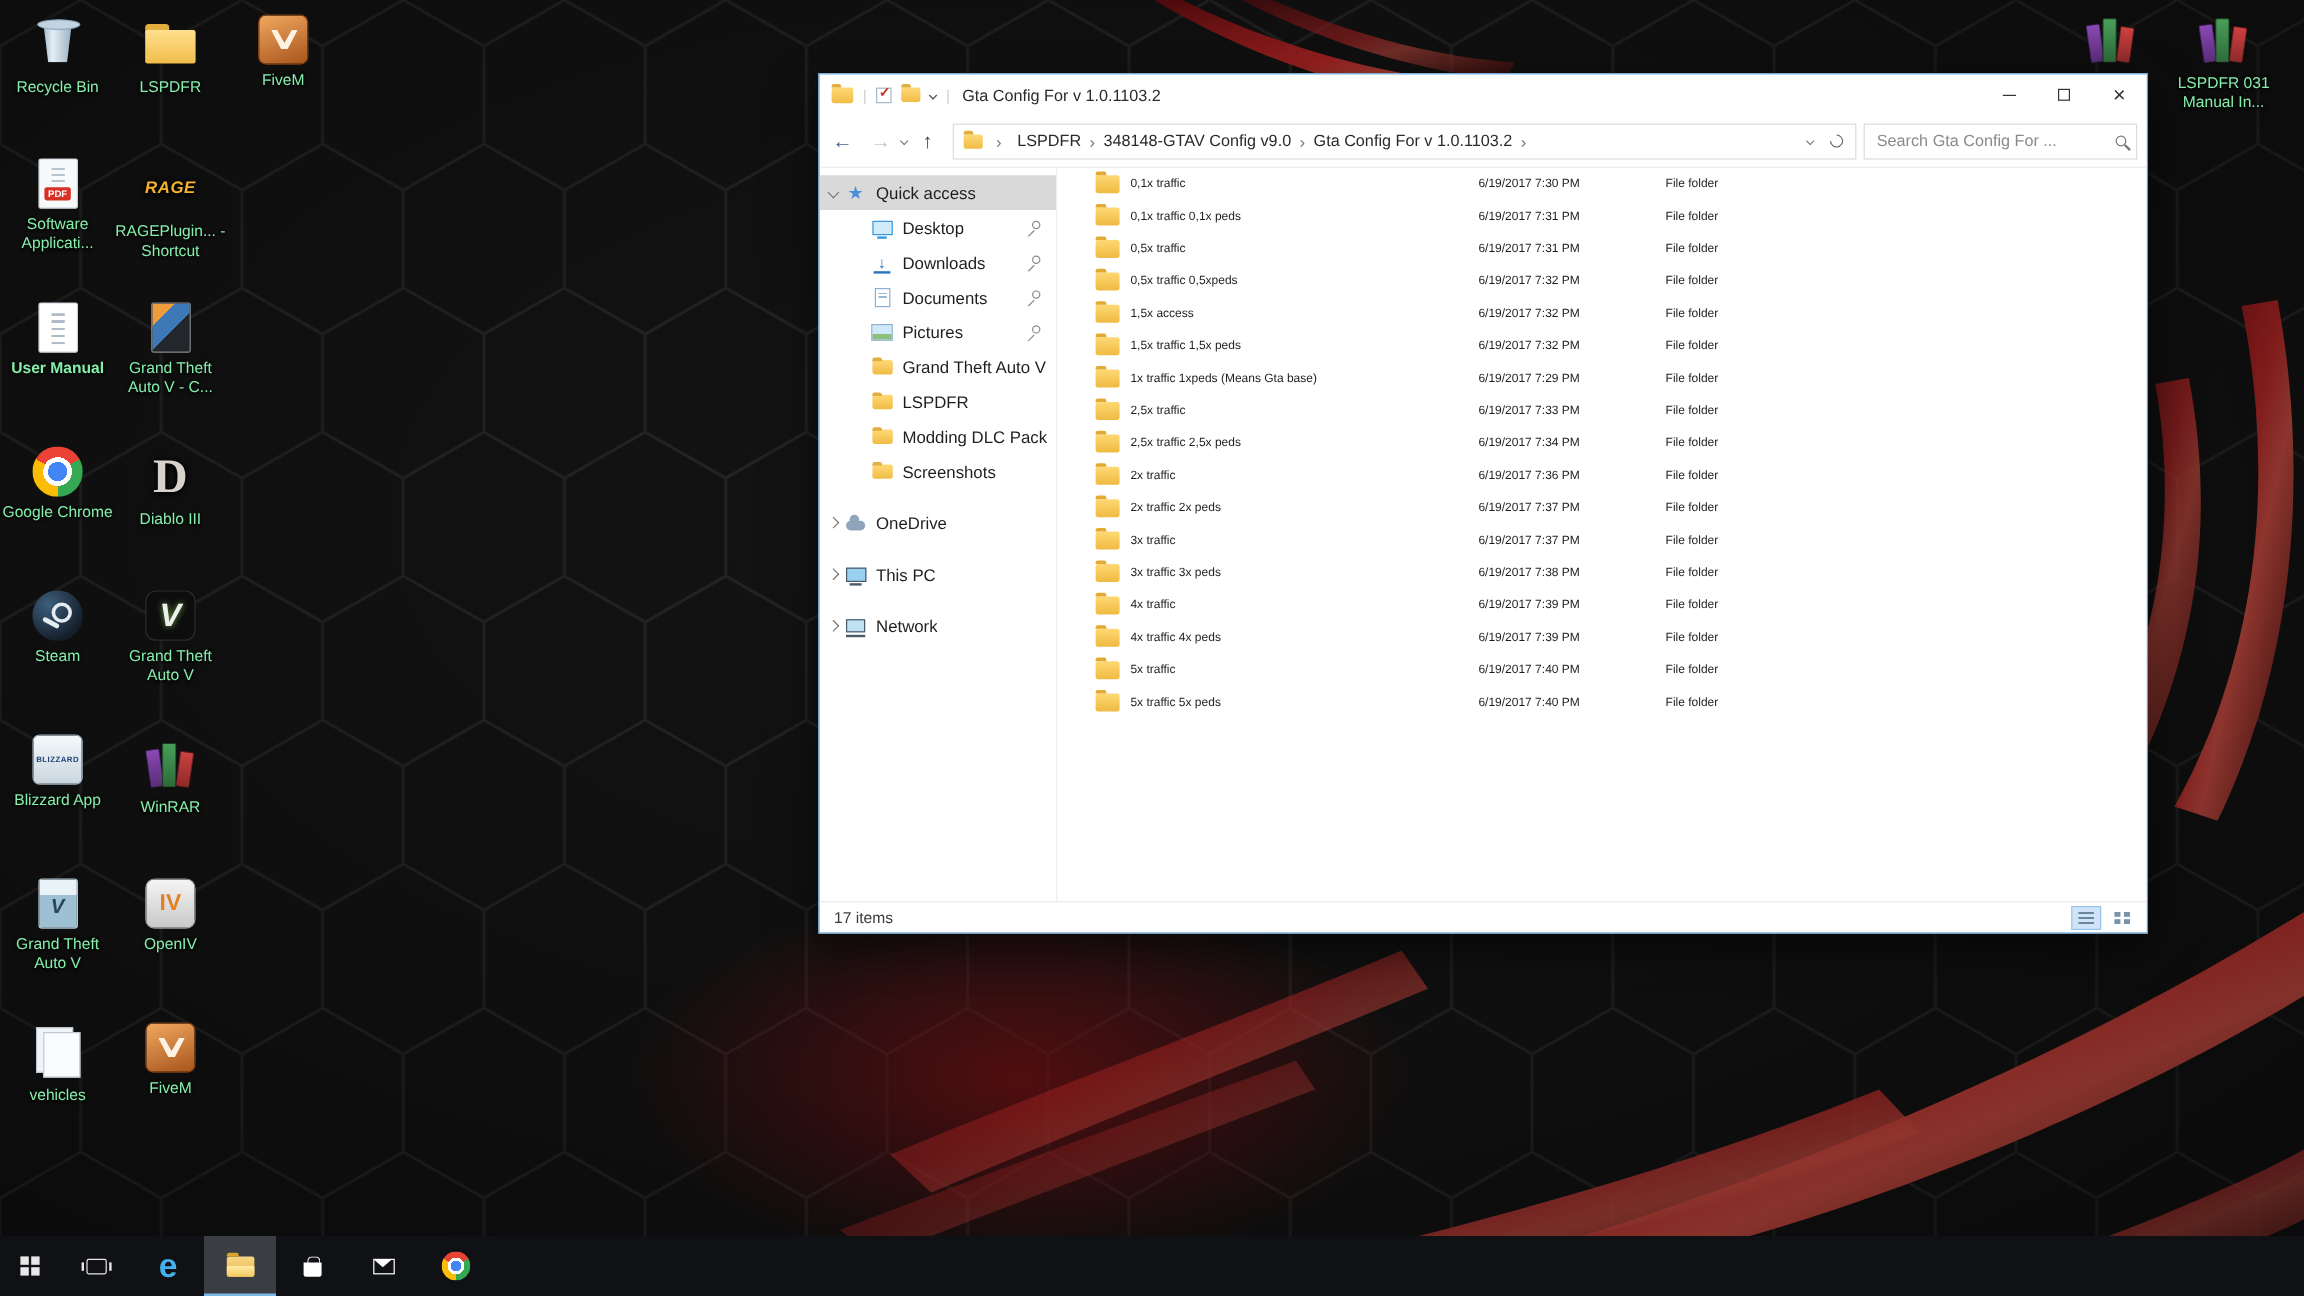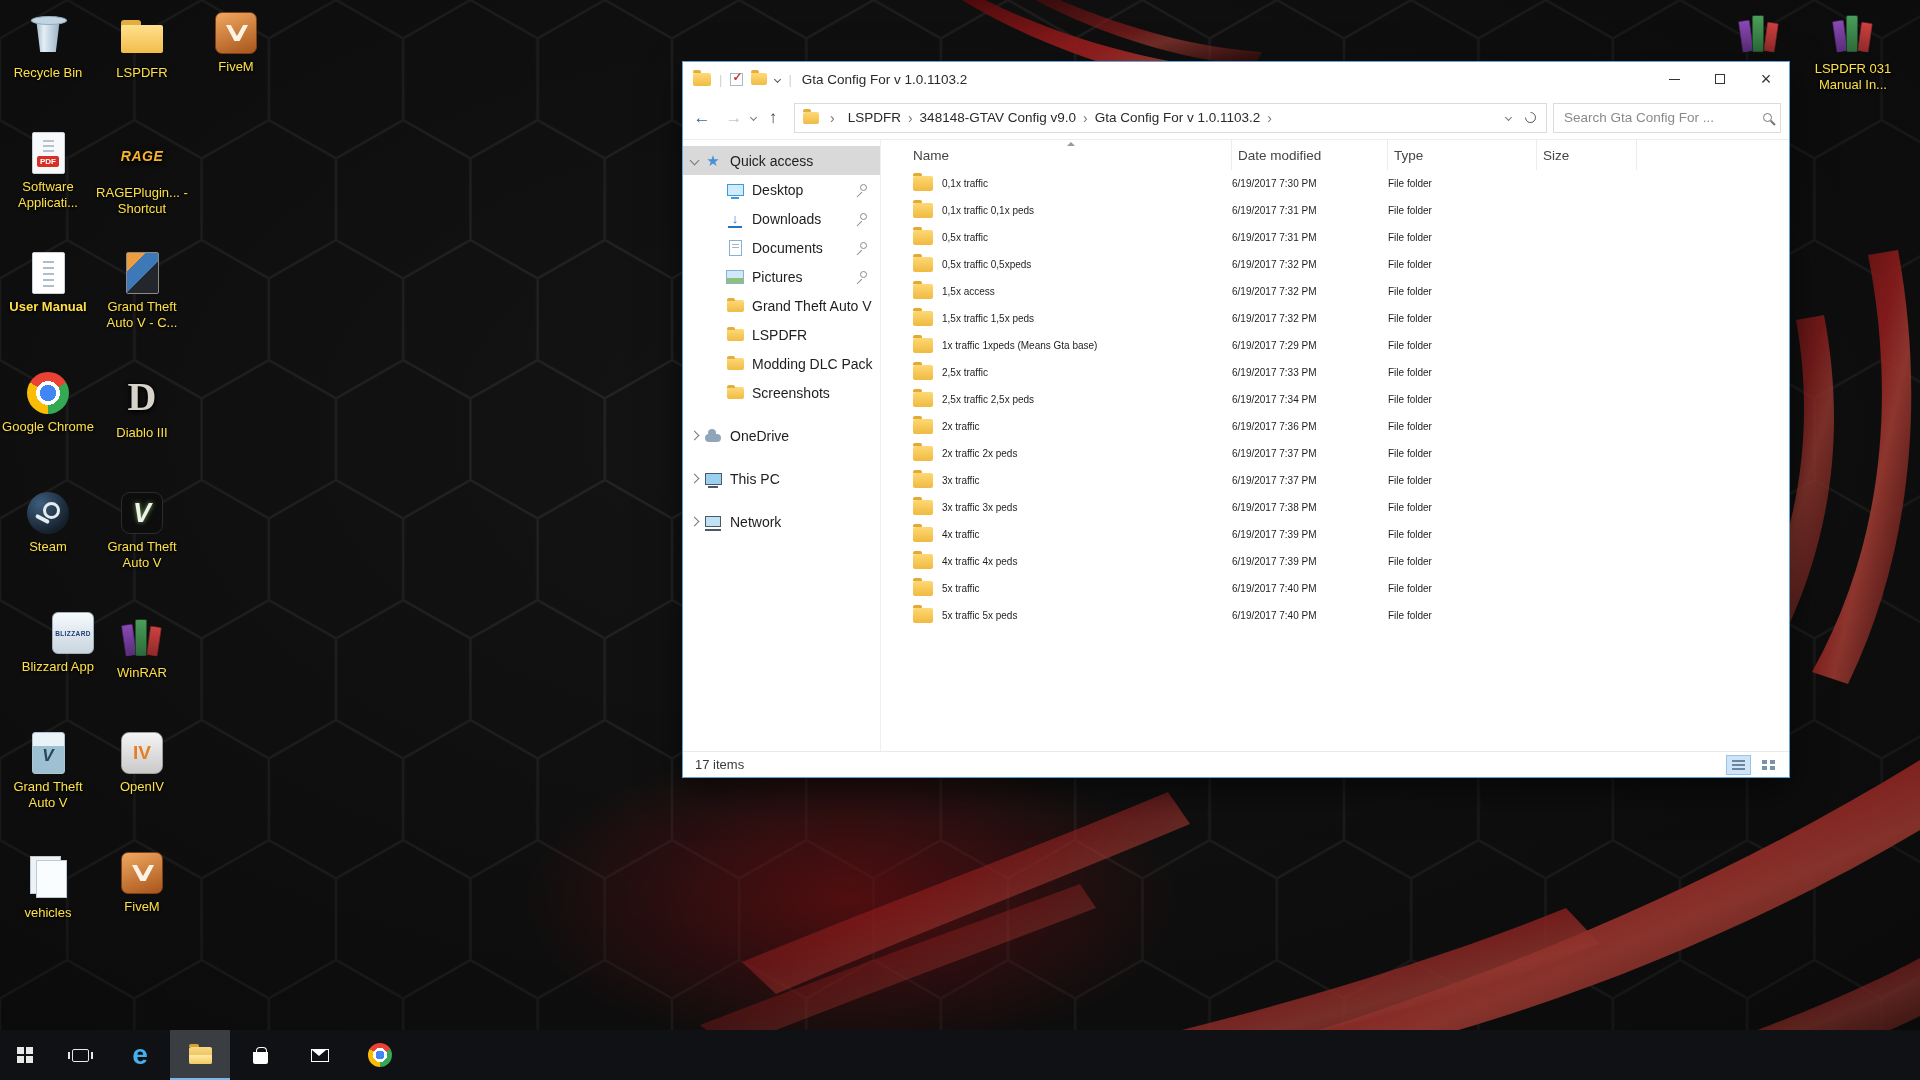--- a/index.html
+++ b/index.html
@@ -9,21 +9,21 @@
     font-family:"Liberation Sans", sans-serif;
   }
   #stage { position:relative; width:1920px; height:1080px; overflow:hidden; }
 
   
   .wallpaper { position:absolute; inset:0; z-index:0; }
 
   
   #desktop-icons { position:absolute; left:0; top:0; right:0; bottom:50px; z-index:1; }
   .desk-icon { position:absolute; width:92px; display:flex; flex-direction:column; align-items:center; gap:5px; }
-  .di-label { color:#fde047; font-size:13px; text-align:center; line-height:1.25; max-width:92px;
+  .di-label { color:#86efac; font-size:13px; text-align:center; line-height:1.25; max-width:92px;
               text-shadow:0 1px 3px rgba(0,0,0,.95), 0 0 2px rgba(0,0,0,.8); }
   .tr-0 { left:1713px; top:8px; }
   .tr-1 { left:1807px; top:8px; }
 
   .ic { position:relative; width:48px; height:48px; display:flex; align-items:center; justify-content:center; }
   .ic b { display:none; }
 
   .ic-folder::before { content:""; position:absolute; left:3px; top:8px; width:20px; height:8px; background:#e2ae3d; border-radius:3px 3px 0 0; }
   .ic-folder::after  { content:""; position:absolute; left:3px; top:13px; width:42px; height:28px; background:linear-gradient(180deg,#ffe08e,#f1bd4a); border-radius:2px; }
 
@@ -279,21 +279,21 @@
         <span class="di-label">User Manual</span>
       </div>
       <div class="desk-icon" style="left: 2px; top: 372px;">
         <div class="ic ic-chrome"></div>
         <span class="di-label">Google Chrome</span>
       </div>
       <div class="desk-icon" style="left: 2px; top: 492px;">
         <div class="ic ic-steam"></div>
         <span class="di-label">Steam</span>
       </div>
-      <div class="desk-icon" style="left: 2px; top: 612px; align-items: flex-end;">
+      <div class="desk-icon" style="left: 2px; top: 612px;">
         <div class="ic ic-blizzard"></div>
         <span class="di-label">Blizzard App</span>
       </div>
       <div class="desk-icon" style="left: 2px; top: 732px;">
         <div class="ic ic-box"></div>
         <span class="di-label">Grand Theft Auto V</span>
       </div>
       <div class="desk-icon" style="left: 2px; top: 852px;">
         <div class="ic ic-stack"></div>
         <span class="di-label">vehicles</span>
@@ -466,29 +466,20 @@
             <span class="si si-pc"></span>
             <span class="si-label">This PC</span>
           </div>
           <div class="side-item lvl0 gap">
             <span class="chev right"></span>
             <span class="si si-network"></span>
             <span class="si-label">Network</span>
           </div>
         </div>
       <div class="content">
-        <div class="list-head">
-          <span class="hcell h-name">
-            <i class="sortup"></i>
-            <span>Name</span>
-          </span>
-          <span class="hcell h-date">Date modified</span>
-          <span class="hcell h-type">Type</span>
-          <span class="hcell h-size">Size</span>
-        </div>
         <div id="file-list">
             <div class="frow">
               <span class="fold"></span>
               <span class="fname">0,1x traffic</span>
               <span class="fdate">6/19/2017 7:30 PM</span>
               <span class="ftype">File folder</span>
               <span class="fsize"></span>
             </div>
             <div class="frow">
               <span class="fold"></span>

